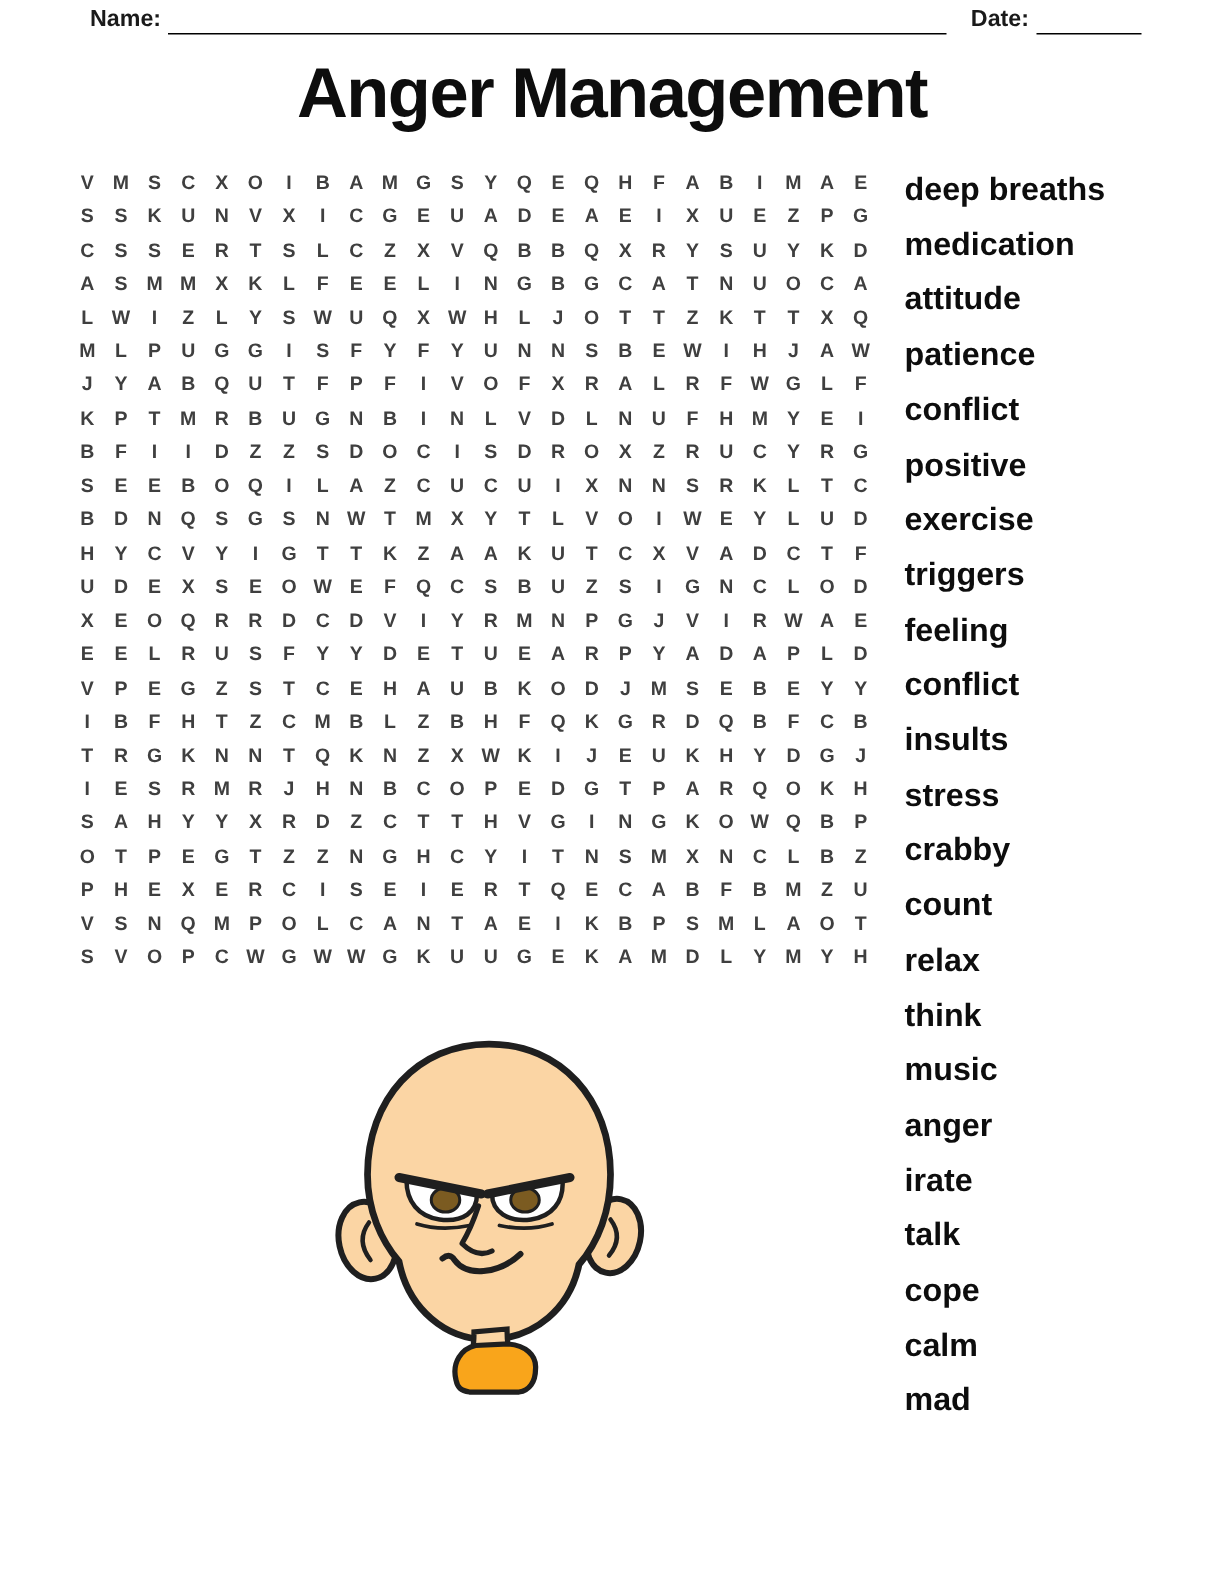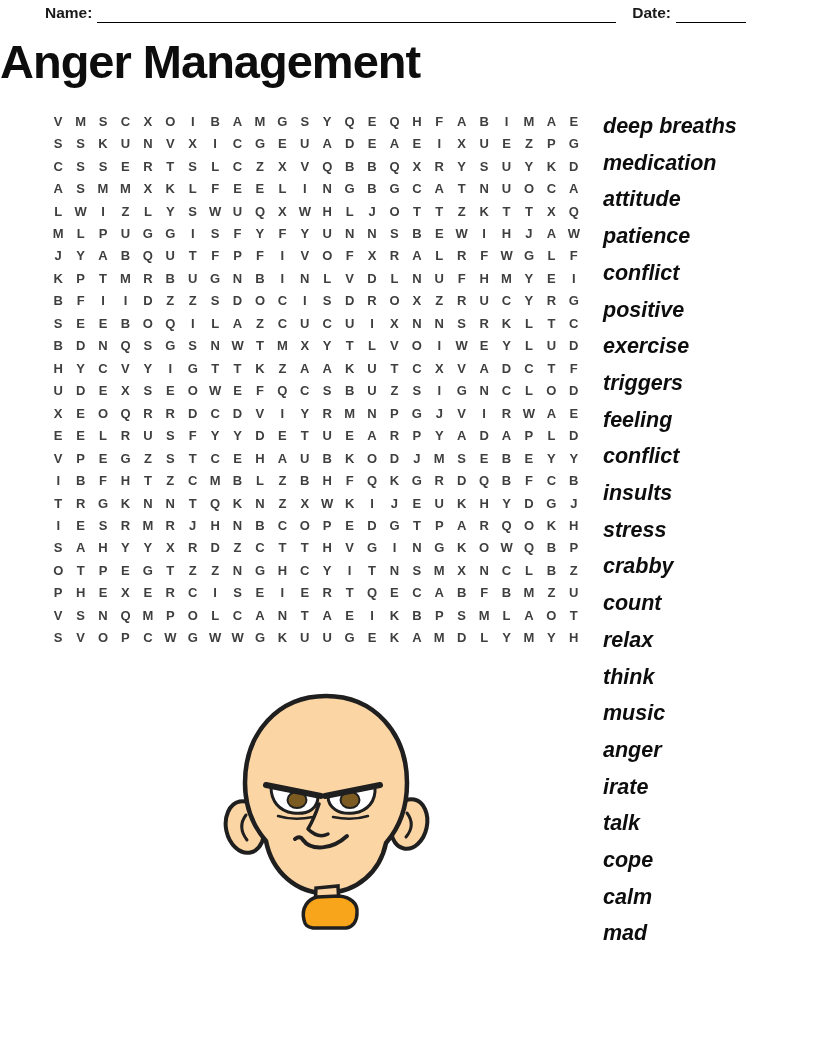--- a/index.html
+++ b/index.html
@@ -2,49 +2,49 @@
 <html><head>
 <meta charset="utf-8">
 <style>
   html,body{margin:0;padding:0;background:#ffffff;}
   body{
     width:816px;height:1056px;position:relative;overflow:hidden;
     font-family:"Liberation Sans","DejaVu Sans",sans-serif;color:#111;
   }
   
   .sheet-header{
-    position:absolute;left:45px;top:4px;width:701px;
+    position:absolute;left:60px;top:4px;width:701px;
     display:flex;align-items:flex-start;font-size:15.5px;font-weight:bold;color:#1a1a1a;
   }
   .hdr-label{white-space:nowrap;padding-bottom:1px;}
   .blank{height:18px;border-bottom:1.5px solid #000;}
   .blank-name{flex:1;margin-left:5px;}
   .blank-date{width:70px;margin-left:5px;}
   .date-wrap{margin-left:16px;display:flex;align-items:flex-end;}
   
   .page-title{
-    position:absolute;left:0;top:34px;width:816px;
+    position:absolute;left:0;top:34px;width:816px;text-align:center;
     font-size:47px;font-weight:bold;letter-spacing:-1px;color:#0d0d0d;
   }
   
   .ws-grid{
     position:absolute;left:47px;top:110px;width:538px;height:539px;
     display:grid;grid-template-columns:repeat(24,1fr);grid-template-rows:repeat(24,1fr);
   }
   .cell{
     display:flex;align-items:center;justify-content:center;
     font-size:13px;font-weight:bold;color:#3f3f3f;
     font-family:"Liberation Sans","DejaVu Sans",sans-serif;
   }
   
   .word-list{
     position:absolute;left:603px;top:108px;width:200px;
     font-size:21.5px;line-height:36.7px;color:#0d0d0d;font-weight:bold;
   }
-  .word{white-space:nowrap;font-style:italic;}
+  .word{white-space:nowrap;}
   
   .illustration{position:absolute;left:216px;top:680px;width:222px;height:250px;}
   .ln{fill:none;stroke-linecap:round;stroke-linejoin:round;}
 </style>
 </head>
 <body>
 
 <div class="sheet-header">
   <span class="hdr-label">Name:</span>
   <div class="blank blank-name"></div>

